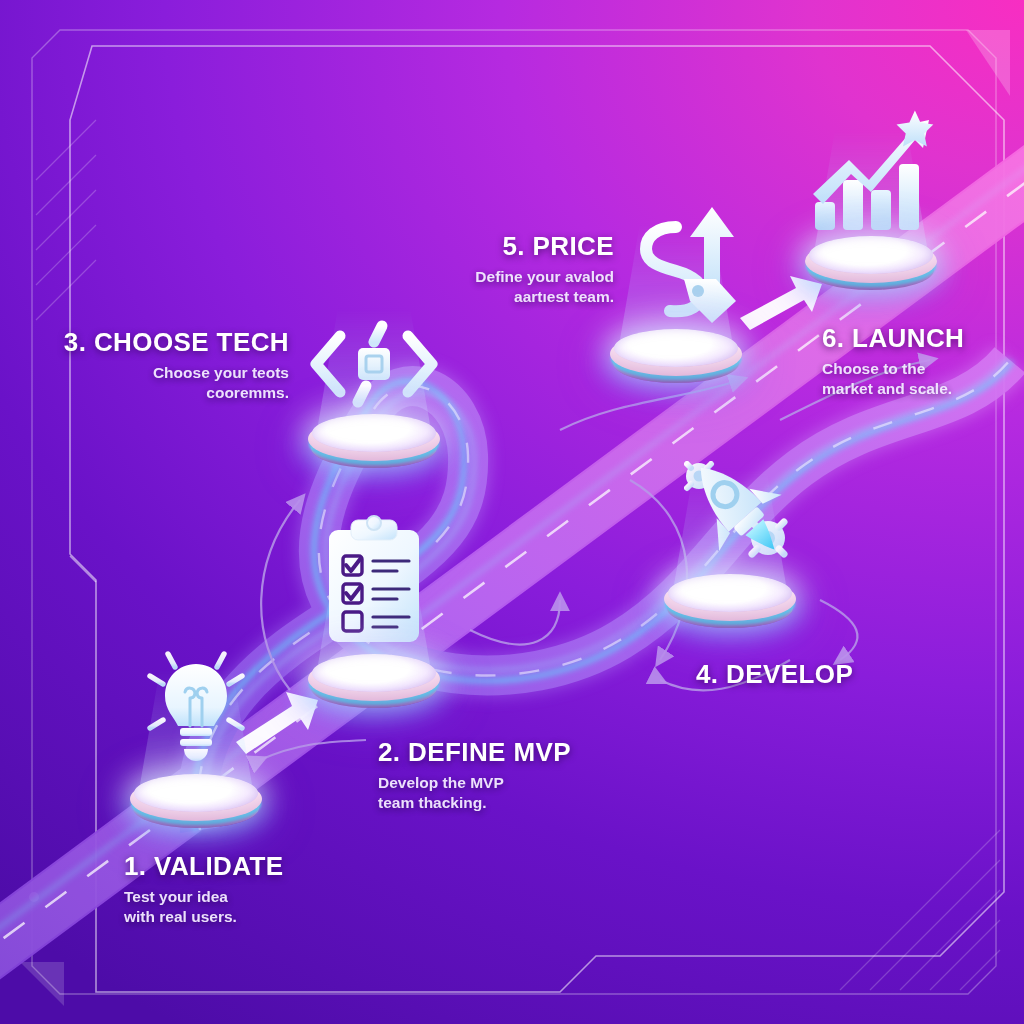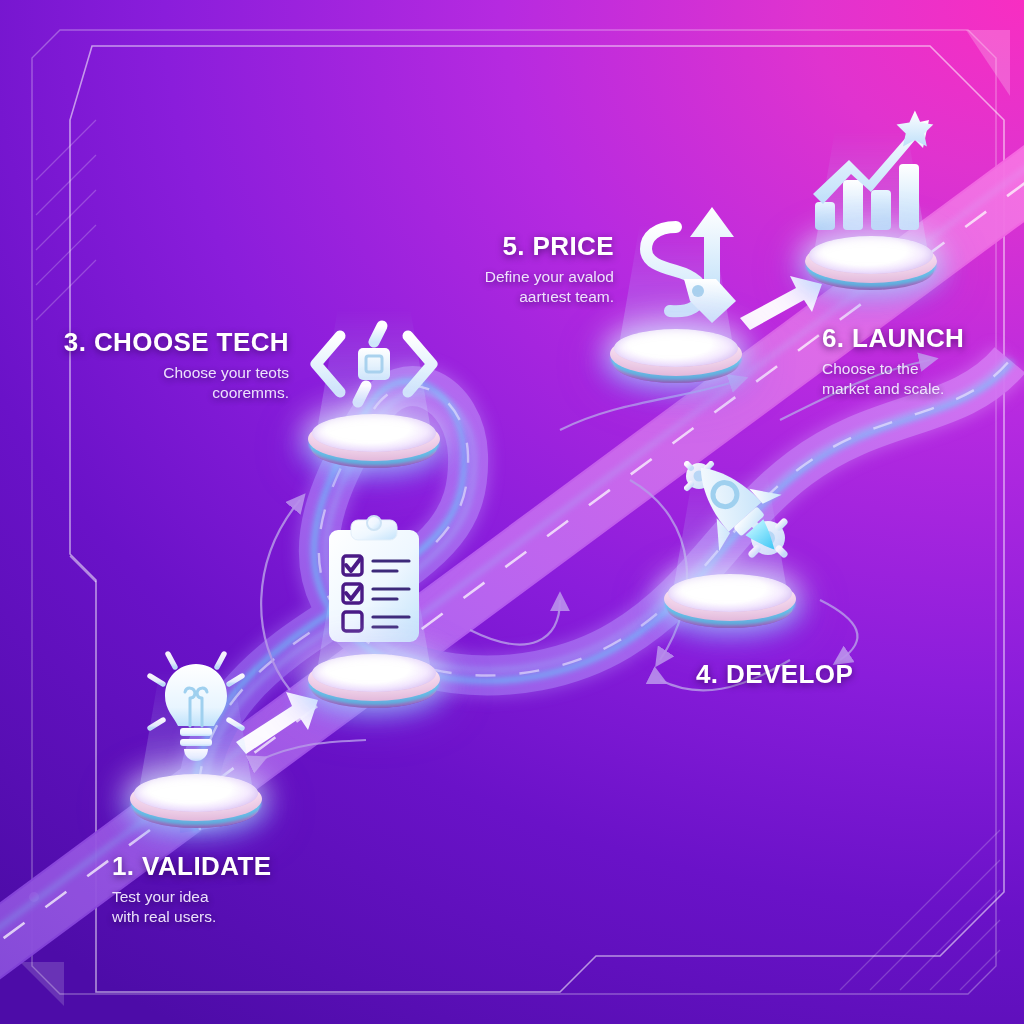--- a/index.html
+++ b/index.html
@@ -44,21 +44,21 @@
     clip-path:polygon(20% 0%, 80% 0%, 100% 100%, 0% 100%);
     filter:blur(2px);
   }
   .icon-wrap{position:absolute;transform:translate(-50%,-100%);}
   
   .label{position:absolute;color:#ffffff;text-shadow:0 2px 7px rgba(40,0,70,.65);}
   .label .ttl{
     font-size:26px;font-weight:700;letter-spacing:.4px;line-height:1.1;white-space:nowrap;
   }
   .label .sub{
-    font-size:15.5px;font-weight:400;line-height:1.32;margin-top:6px;
+    font-size:15.5px;font-weight:700;line-height:1.32;margin-top:6px;
     color:#f2e9ff;opacity:.96;
   }
   .label.right{text-align:right;}
 </style>
 </head>
 <body>
 
 <div id="stage">
 
   <svg class="frame-svg" viewBox="0 0 1024 1024">
@@ -209,21 +209,21 @@
         <path d="M52,109 h24 a8,8 0 0,1 -24,0 Z" fill="url(#gBulb)"></path>
       </svg>
     </div>
     <div class="pedestal">
       <div class="ped-base"></div>
         <div class="ped-ring"></div>
       <div class="ped-mid"></div>
         <div class="ped-top"></div>
     </div>
   </div>
-  <div class="label" style="left:112px;top:852px;width:270px;">
+  <div class="label" style="left:124px;top:852px;width:270px;">
     <div class="ttl">1. VALIDATE</div>
     <div class="sub">
       <span>Test your idea</span><br>
       <span>with real users.</span>
     </div>
   </div>
 
   <div class="node" style="left:374px;top:680px;">
     <div class="cone"></div>
     <div class="icon-wrap" style="left:0;top:-30px;">
@@ -253,20 +253,27 @@
           <line x1="52" y1="103" x2="88" y2="103"></line>
             <line x1="52" y1="113" x2="76" y2="113"></line>
         </g>
       </svg>
     </div>
     <div class="pedestal">
       <div class="ped-base"></div>
         <div class="ped-ring"></div>
       <div class="ped-mid"></div>
         <div class="ped-top"></div>
+    </div>
+  </div>
+  <div class="label" style="left:378px;top:738px;width:280px;">
+    <div class="ttl">2. DEFINE MVP</div>
+    <div class="sub">
+      <span>Develop the MVP</span><br>
+      <span>team thacking.</span>
     </div>
   </div>
 
   <div class="node" style="left:374px;top:440px;">
     <div class="cone"></div>
     <div class="icon-wrap" style="left:0;top:-22px;">
       <svg width="140" height="100" viewBox="0 0 140 100">
         <defs>
             <linearGradient id="gCode" x1="0" y1="0" x2="0" y2="1">
           <stop offset="0%" stop-color="#ffffff"></stop>

